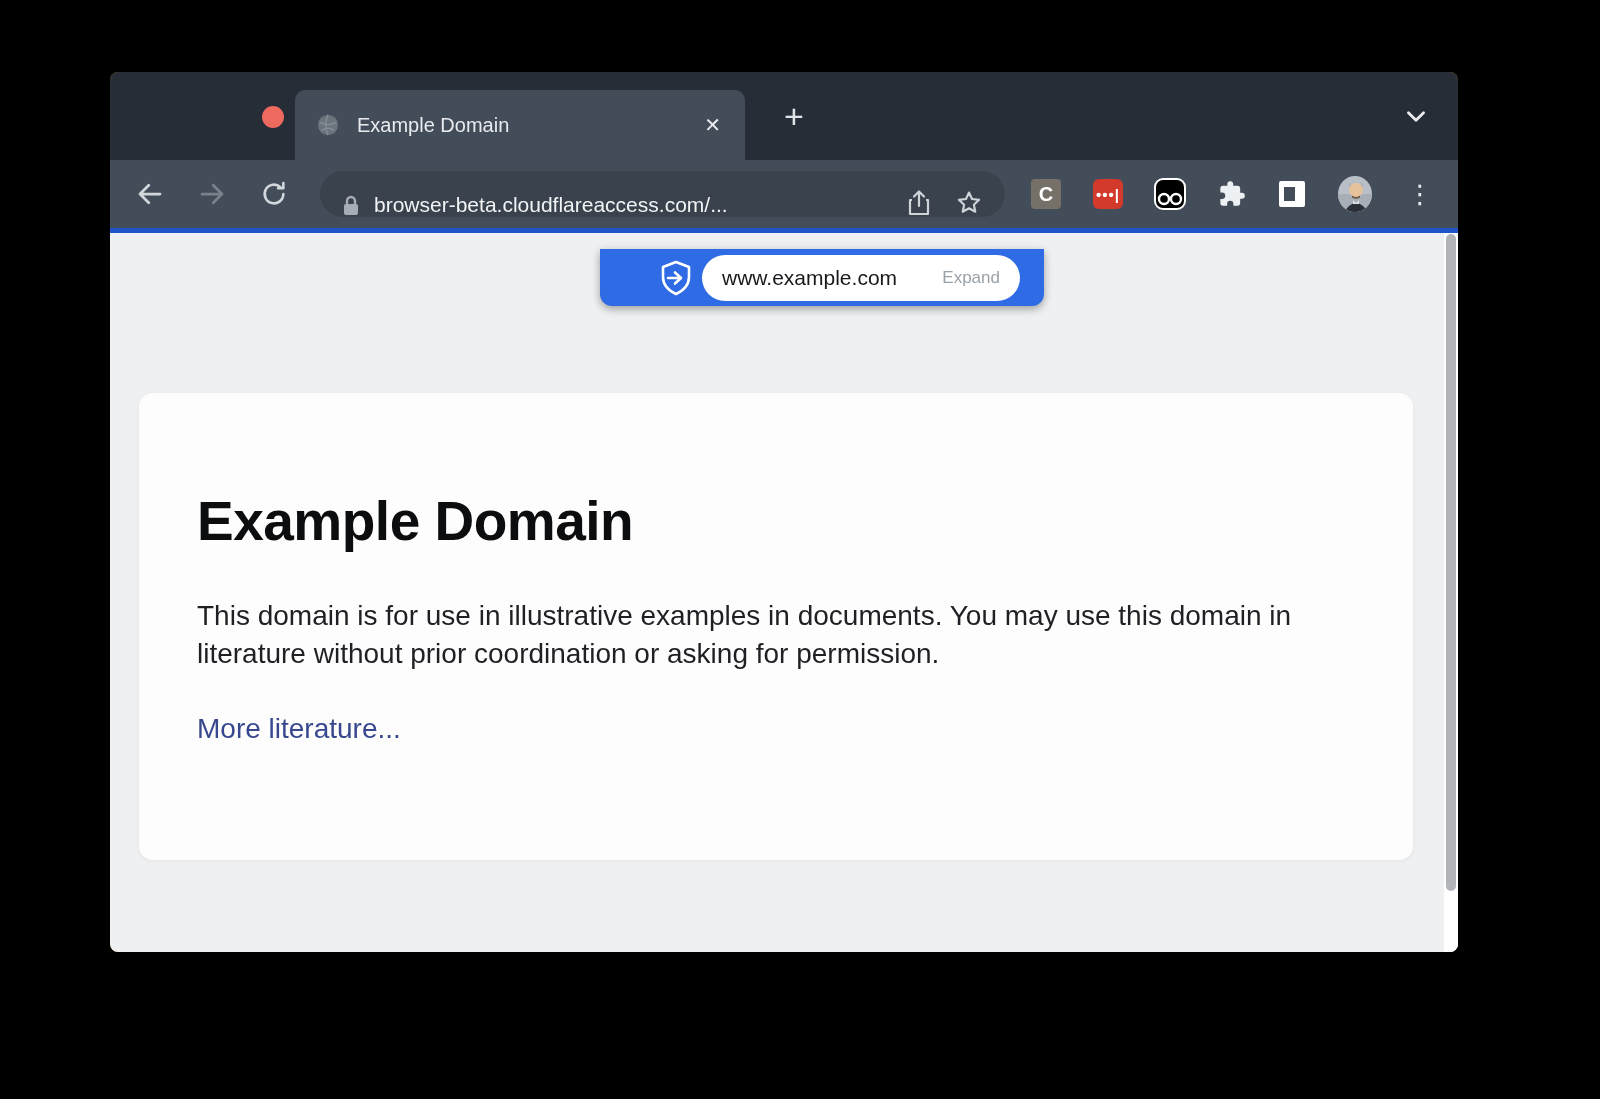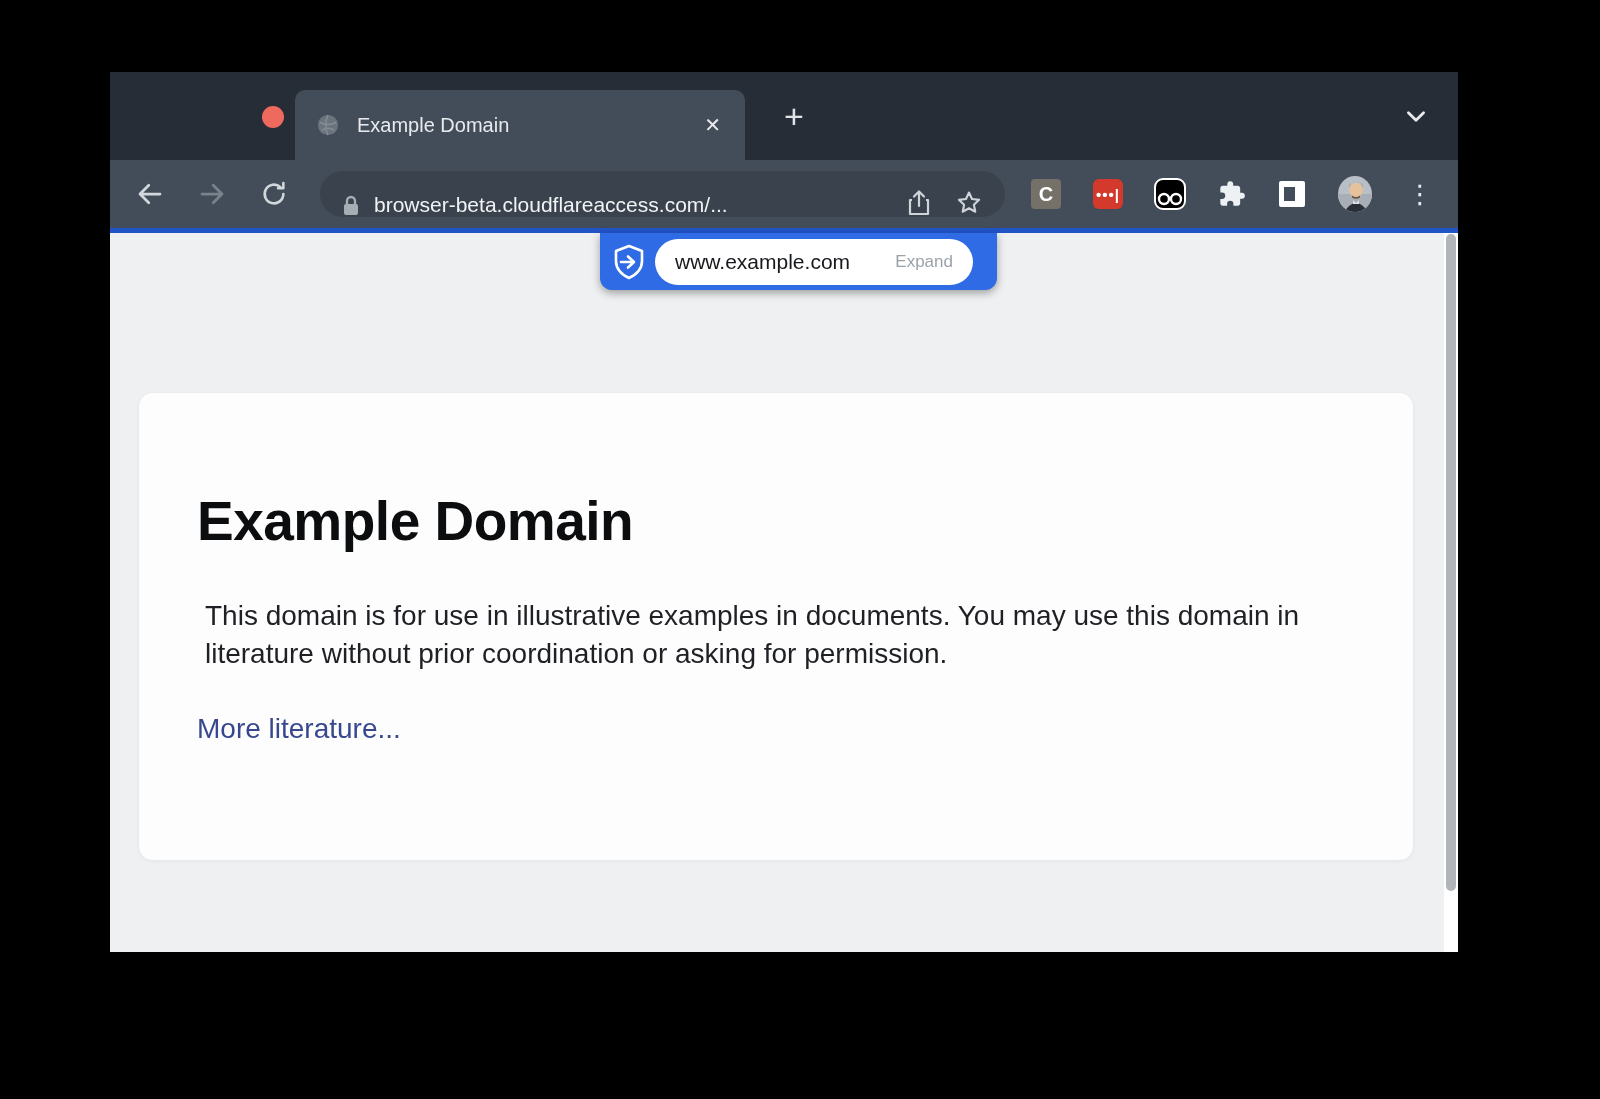--- a/index.html
+++ b/index.html
@@ -1,19 +1,19 @@
 <!DOCTYPE html>
 <html><head>
 <meta charset="utf-8">
 <style>
   html,body{margin:0;padding:0;background:#000;}
   body{width:1600px;height:1099px;position:relative;overflow:hidden;
        font-family:"Liberation Sans","DejaVu Sans",sans-serif;}
   .window{position:absolute;left:110px;top:72px;width:1348px;height:880px;
-          border-radius:0;overflow:hidden;background:#a16207;}
+          border-radius:8px;overflow:hidden;background:#a16207;}
 
   
   .tabstrip{position:relative;height:88px;background:#262d36;}
   .tl{position:absolute;top:106px;width:22px;height:22px;border-radius:50%;}
   .tl.red{left:152px;background:#ee6a5f;}
   .tl.yellow{left:192px;background:#f5bd4f;}
   .tl.green{left:232px;background:#61c455;}
   .tl{top:34px;}
   .tab{position:absolute;left:185px;top:18px;width:450px;height:70px;
        background:#434d59;border-radius:10px 10px 0 0;display:flex;align-items:center;}
@@ -43,34 +43,34 @@
   .badge.c{background:#757169;color:#fff;font-size:20px;font-weight:700;border-radius:4px;}
   .badge.lp{background:#d33a2c;color:#fff;font-size:15px;letter-spacing:1px;font-weight:700;}
   .avatar{width:36px;height:36px;border-radius:50%;overflow:hidden;}
   .kebab{color:#e8eaed;font-size:26px;letter-spacing:0;}
 
   
   .blueline{height:5px;background:#2154c7;}
 
   
   .content{position:relative;height:719px;background:#eef0f1;}
-  .iso-pill{position:absolute;left:490px;top:0;width:397px;height:57px;background:#2e6be4;
+  .iso-pill{position:absolute;left:490px;top:16px;width:397px;height:57px;background:#2e6be4;
             border-radius:0 0 12px 12px;box-shadow:0 3px 8px rgba(0,0,0,.35);
-            display:flex;align-items:center;}
+            display:flex;align-items:center;padding-left:47px;}
   .shield{margin-left:13px;flex:0 0 auto;}
   .domain-pill{margin-left:10px;width:318px;height:46px;background:#fff;border-radius:23px;
                display:flex;align-items:center;padding:0 20px;box-sizing:border-box;}
   .domain-text{color:#17191c;font-size:21px;white-space:nowrap;}
   .expand-btn{margin-left:auto;color:#9aa2a9;font-size:17px;white-space:nowrap;text-align:right;}
 
   .card{position:absolute;left:29px;top:160px;width:1274px;height:467px;background:#fdfdfe;
         border-radius:14px;box-shadow:0 1px 4px rgba(0,0,0,.05);box-sizing:border-box;
         padding:96px 60px 0 58px;}
   .card h1{margin:0;font-size:55px;font-weight:700;color:#0c0d0e;letter-spacing:-.5px;}
-  .card p{margin:44px 0 0 8px;font-size:28px;line-height:1.36;color:#1e2023;max-width:1150px;}
+  .card p{margin:44px 0 0 0;font-size:28px;line-height:1.36;color:#1e2023;max-width:1150px;}
   .card a{display:inline-block;margin-top:40px;font-size:28px;color:#38488f;
           text-decoration:none;}
 
   .scroll-track{position:absolute;right:0;top:0;width:14px;height:719px;background:#fff;}
   .scroll-thumb{position:absolute;right:2px;top:1px;width:10px;height:657px;border-radius:5px;
                 background:#b1b5b9;}
 </style>
 </head>
 <body>
 

